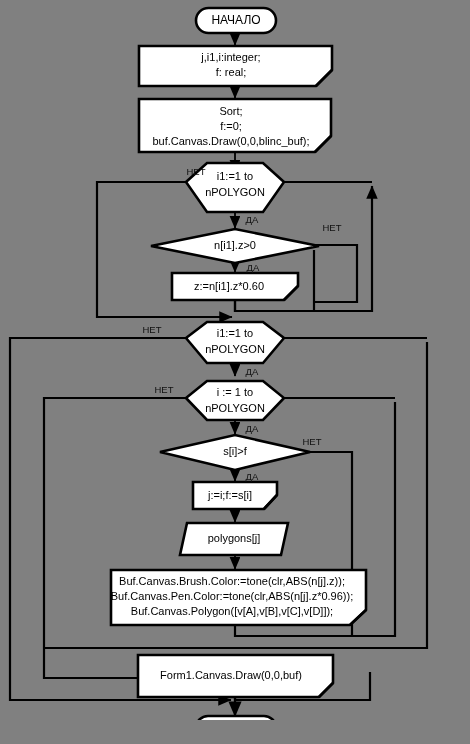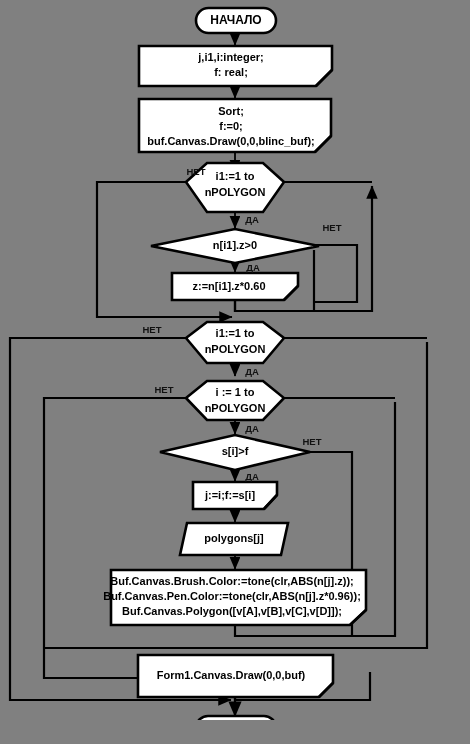--- a/index.html
+++ b/index.html
@@ -7,21 +7,20 @@
     padding: 0;
     background: #808080;
   }
   #page {
     position: relative;
     width: 470px;
     height: 720px;
     background: #808080;
     overflow: hidden;
     font-family: "Liberation Sans", sans-serif;
-    font-weight: bold;
   }
   #flow-svg {
     position: absolute;
     left: 0;
     top: 0;
     width: 470px;
     height: 744px;
   }
   .node-fill { fill: #ffffff; }
   .node-stroke { stroke: #000000; stroke-width: 2.6; }

